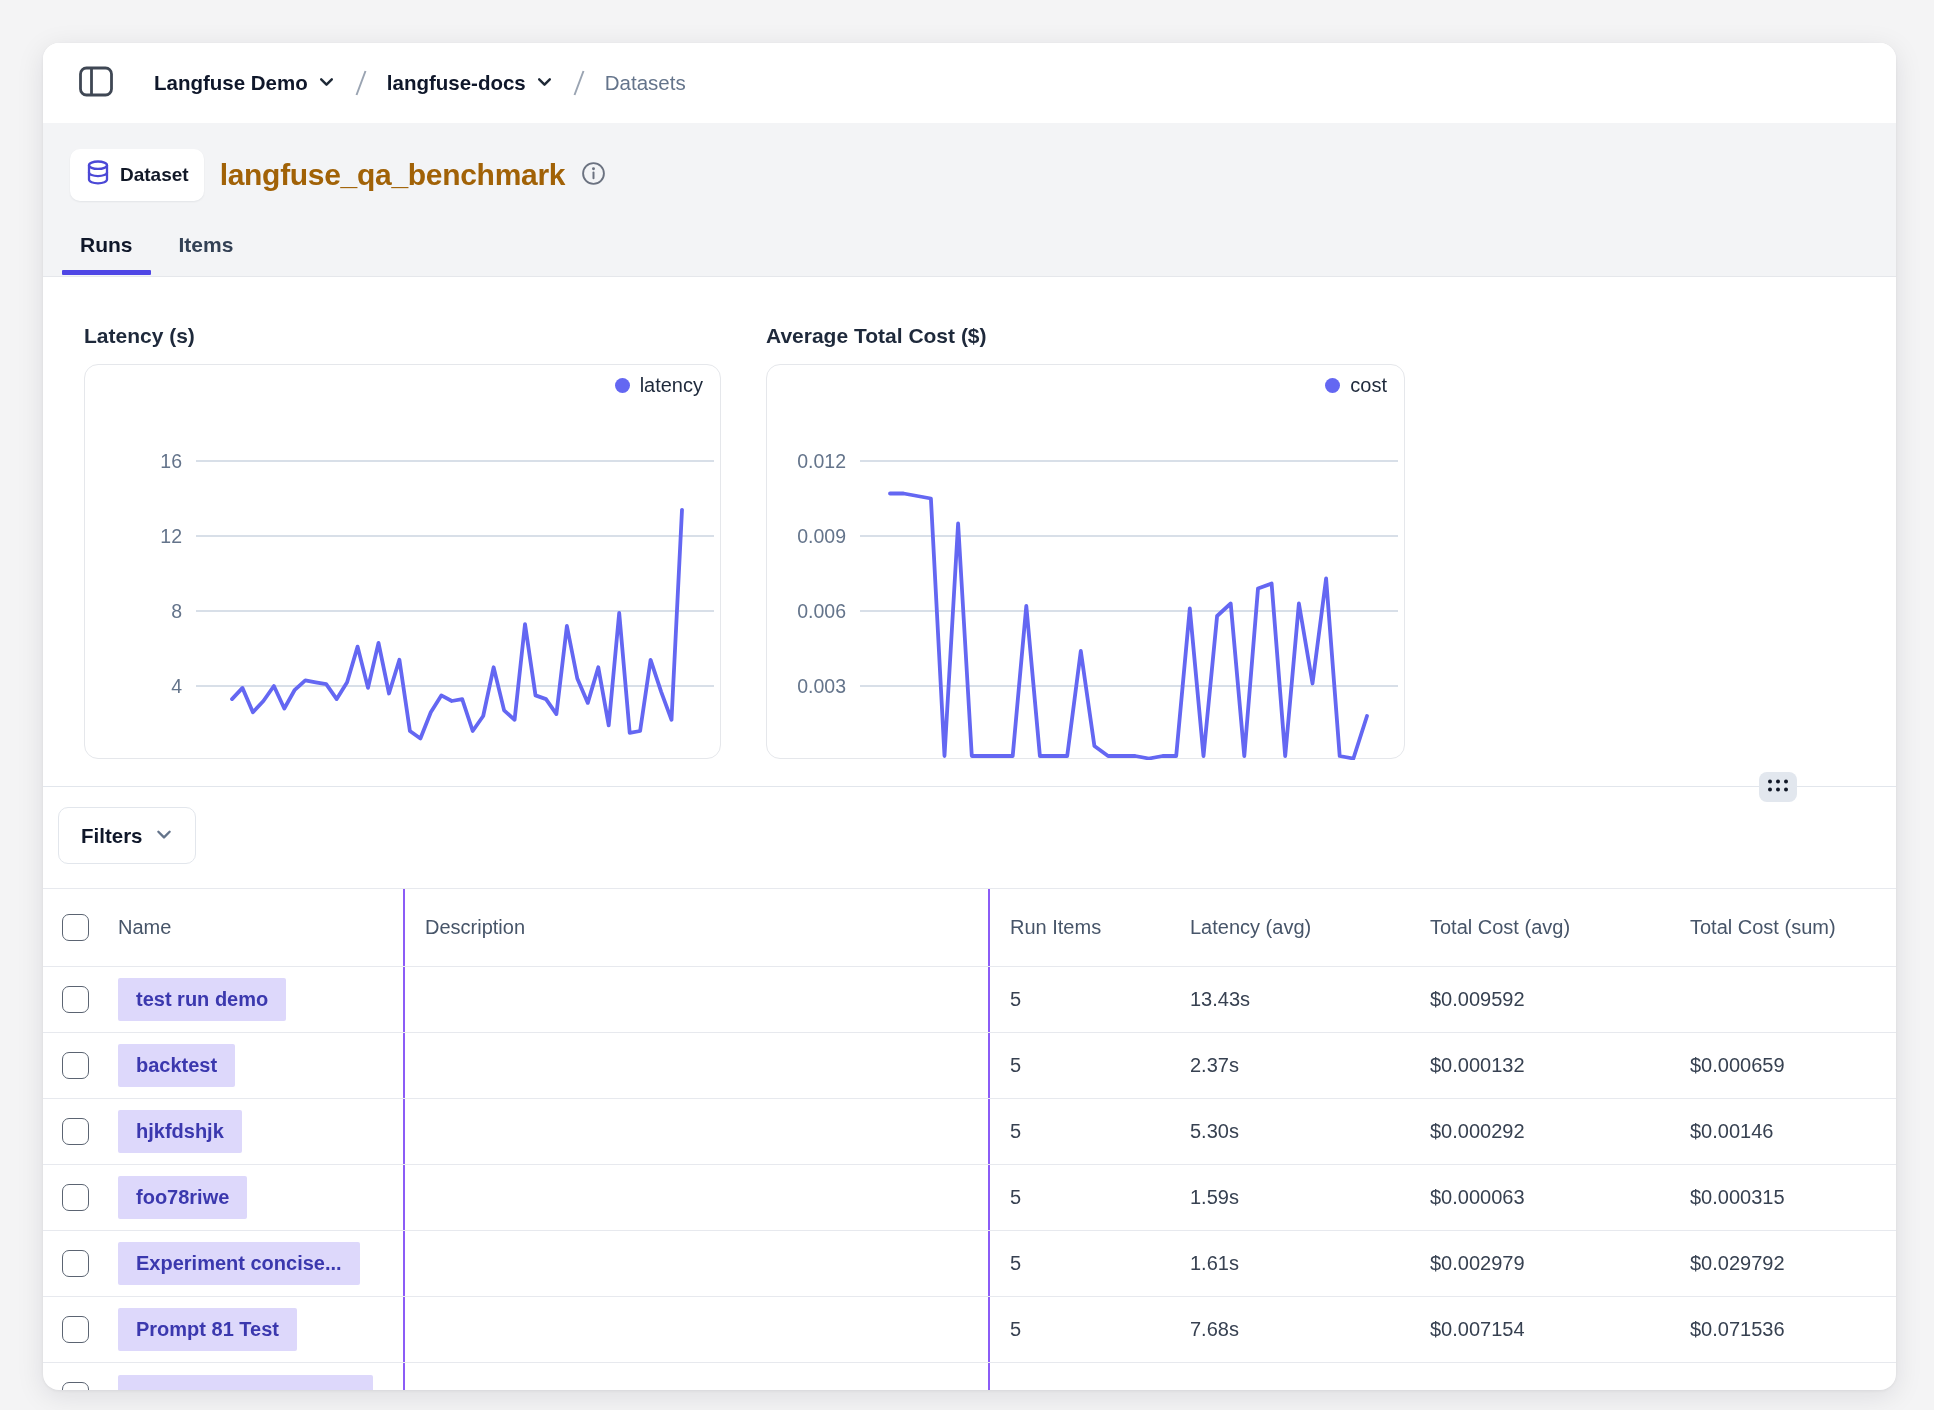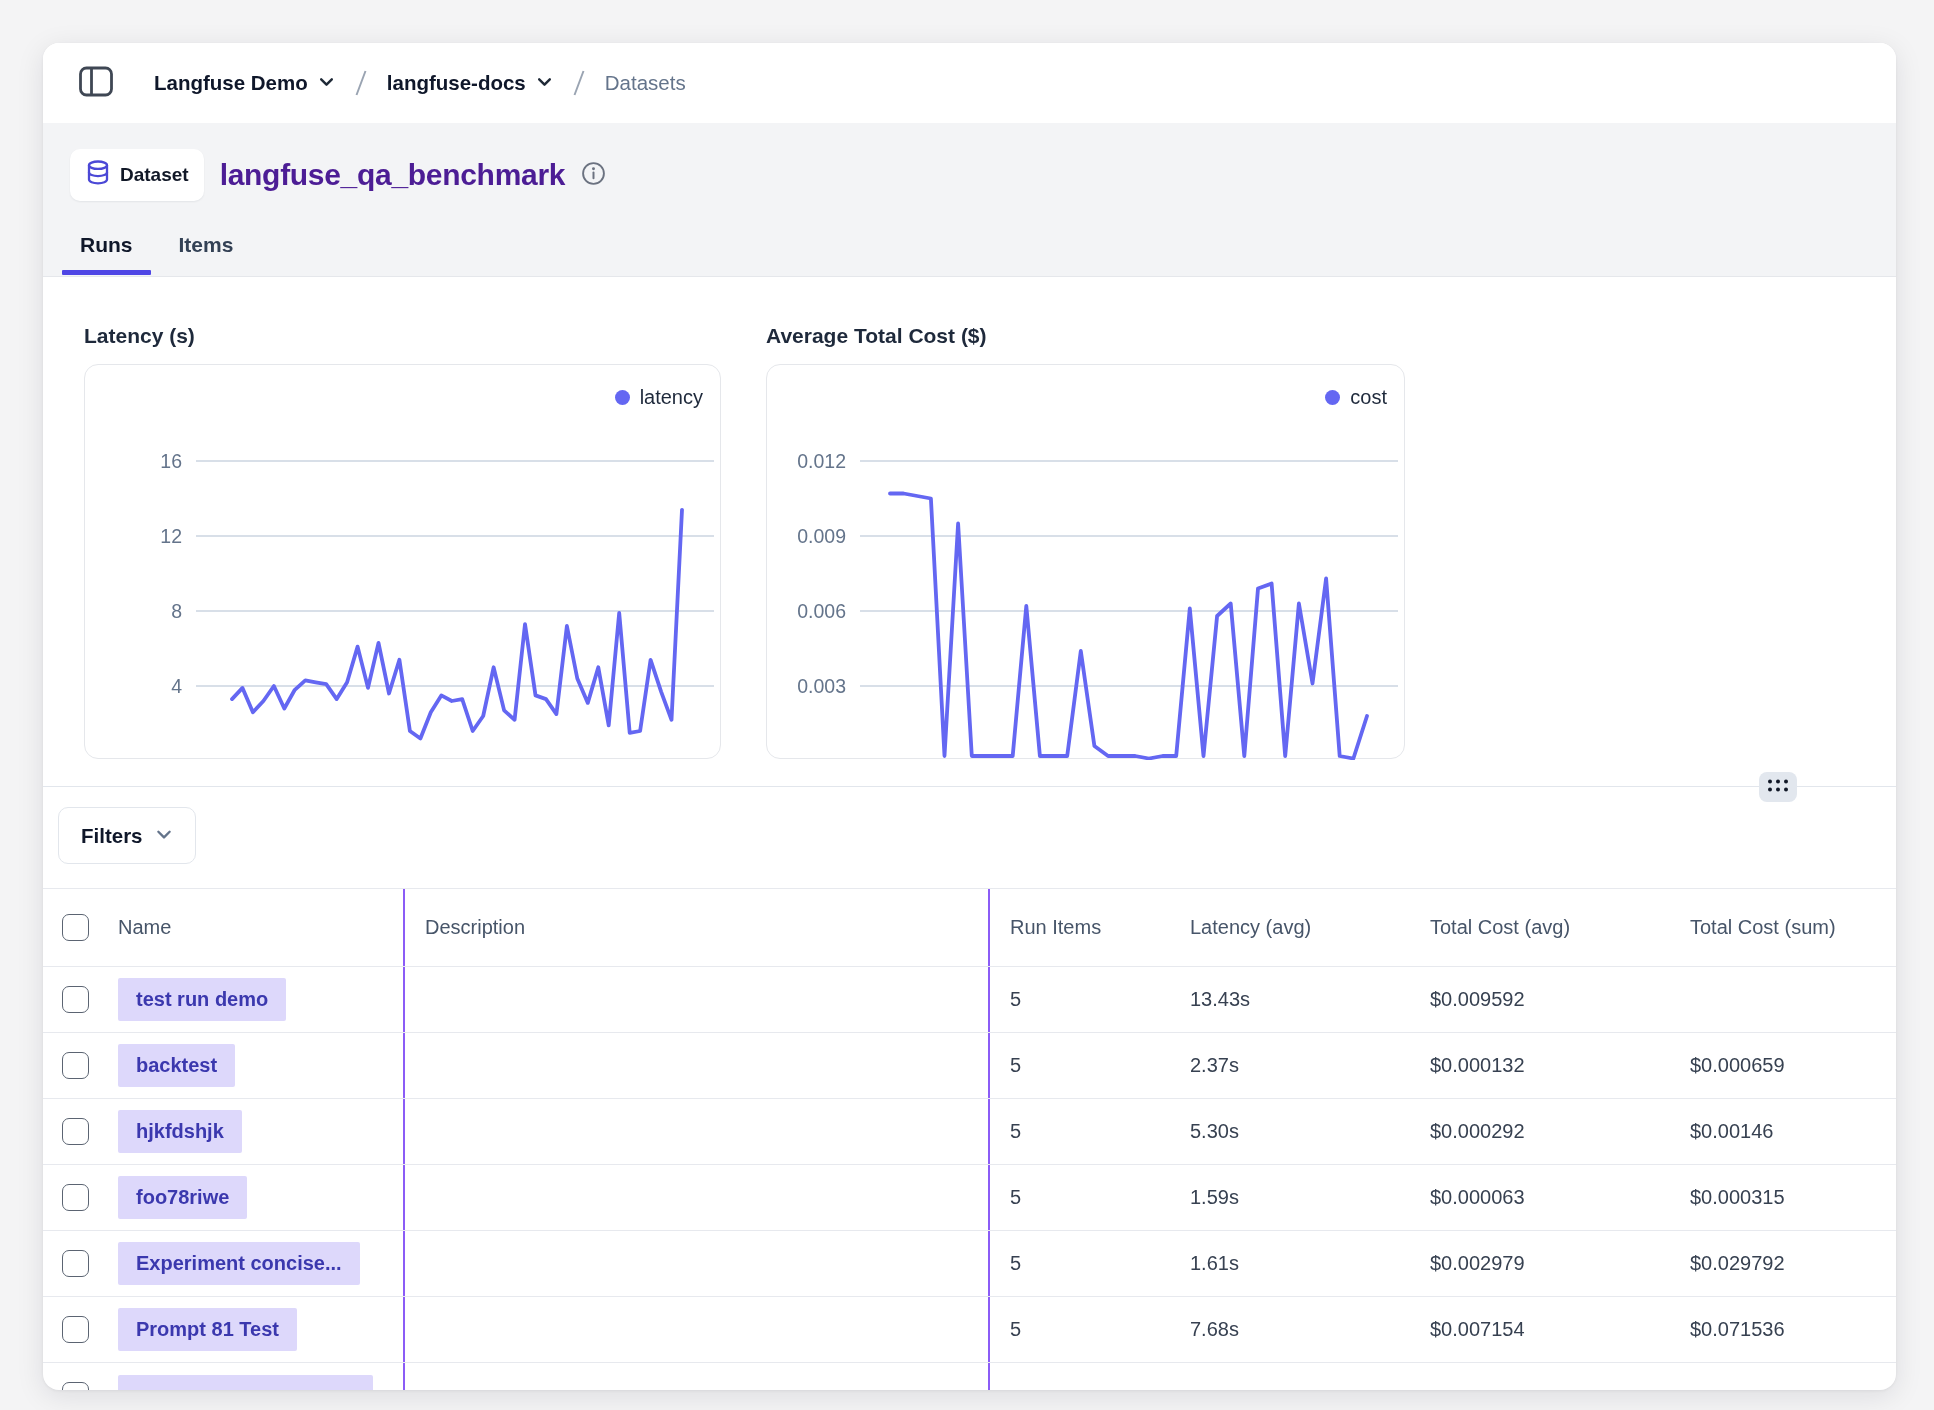--- a/index.html
+++ b/index.html
@@ -14,31 +14,31 @@
   .topbar { height:80px; display:flex; align-items:center; padding-left:35px; background:#fff; }
   .icon-btn { background:none; border:none; cursor:pointer; display:flex; align-items:center; }
   .breadcrumb { display:flex; align-items:center; margin-left:40px; }
   .crumb { display:flex; align-items:center; gap:10px; font-size:20.5px; font-weight:600; color:#0f172a; cursor:pointer; background:none; border:none; font-family:inherit; }
   .crumb.muted { color:#64748b; font-weight:500; cursor:pointer; }
   .sep { margin:0 18px; display:flex; align-items:center; }
   
   .hero { background:#f3f4f6; height:154px; padding:26px 27px 0 27px; border-bottom:1px solid #e5e7eb; }
   .title-row { display:flex; align-items:center; gap:16px; }
   .badge { display:inline-flex; align-items:center; gap:9px; background:#fff; border-radius:10px; padding:10px 15px; box-shadow:0 1px 2px rgba(15,23,42,.07); font-size:19px; font-weight:700; color:#111827; }
-  .page-title { font-size:30px; font-weight:700; color:#4c1d95; letter-spacing:-.3px; }
+  .page-title { font-size:30px; font-weight:700; color:#a16207; letter-spacing:-.3px; }
   .tabs { display:flex; gap:42px; margin-top:24px; padding-left:8px; }
   .tab { position:relative; padding:8px 2px 17px 2px; font-size:21px; font-weight:600; color:#334155; background:none; border:none; cursor:pointer; font-family:inherit; }
   .tab.active { color:#0f172a; }
   .tab.active::after { content:""; position:absolute; left:-16px; right:-16px; bottom:-1px; height:5px; background:#4f46e5; border-radius:1px; }
   
   .charts-row { display:flex; gap:45px; padding:0 41px; margin-top:45px; }
   .chart-block h2 { font-size:21px; font-weight:700; color:#1e293b; margin-bottom:14px; height:28px; display:flex; align-items:center; }
   .chart-card { position:relative; background:#fff; border:1px solid #e5e7eb; border-radius:14px; height:395px; }
   .chart-card svg.plot { position:absolute; inset:0; }
-  .legend { position:absolute; top:21px; right:17px; display:flex; align-items:center; gap:10px; font-size:20px; color:#1e293b; }
+  .legend { position:absolute; top:9px; right:17px; display:flex; align-items:center; gap:10px; font-size:20px; color:#1e293b; }
   .legend .dot { width:15px; height:15px; border-radius:50%; }
   
   .divider { margin-top:27px; border-top:1px solid #e2e6ec; position:relative; height:0; }
   .grip { position:absolute; right:99px; top:-15px; width:38px; height:30px; background:#e2e7ee; border-radius:8px; display:flex; align-items:center; justify-content:center; cursor:grab; border:none; }
   
   .filter-row { padding:20px 0 0 15px; }
   .filters-btn { display:inline-flex; align-items:center; gap:12px; height:57px; padding:0 22px; border:1px solid #e2e6ec; border-radius:10px; background:#fff; font-size:20.5px; font-weight:600; color:#0f172a; cursor:pointer; font-family:inherit; }
   
   .table { margin-top:24px; border-top:1px solid #e7e9ee; }
   .t-row { display:grid; grid-template-columns:62px 300px 585px 180px 240px 260px 1fr; height:66px; }

